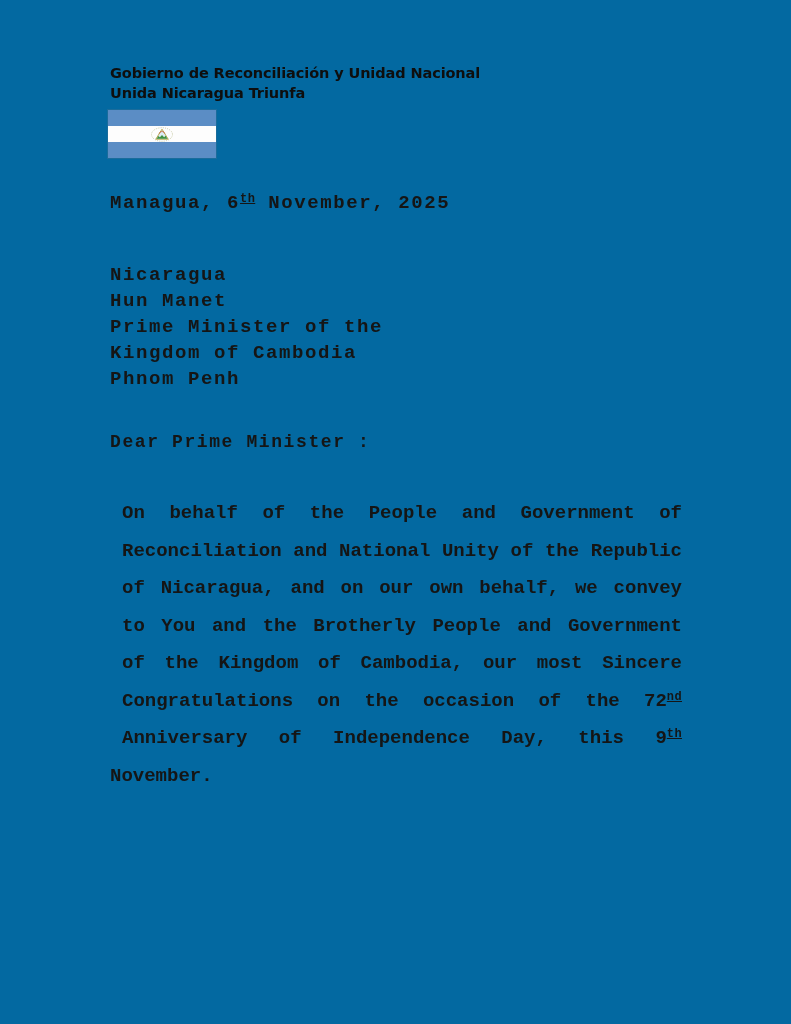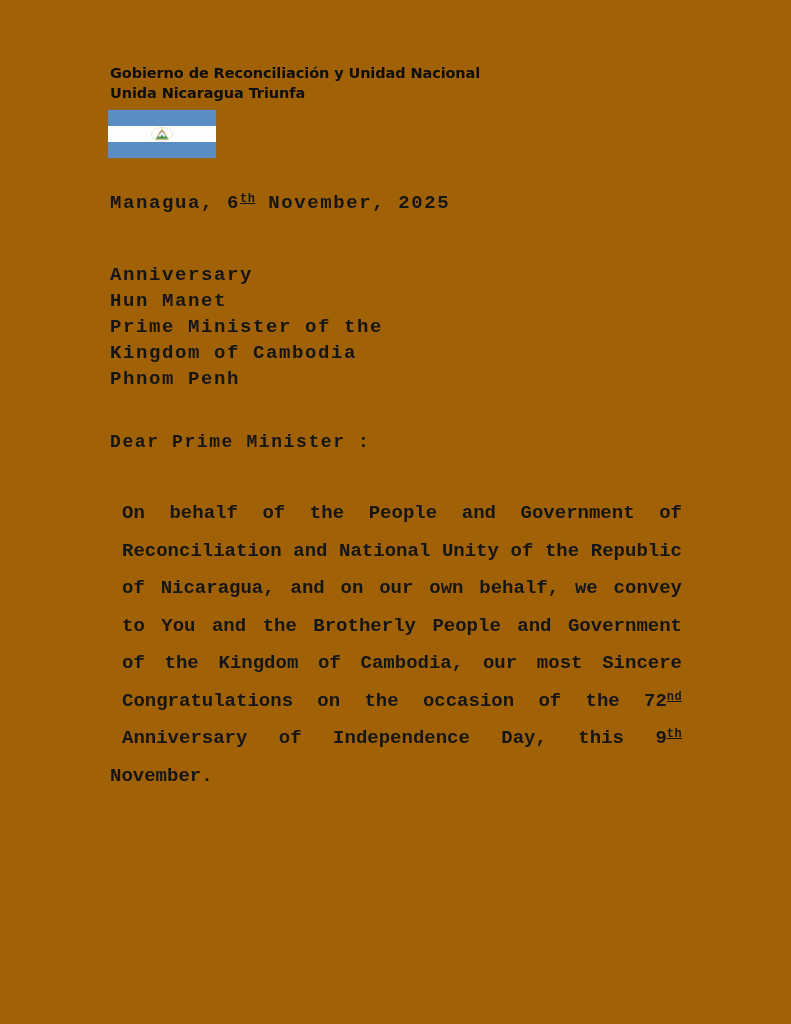--- a/index.html
+++ b/index.html
@@ -1,21 +1,21 @@
 <!DOCTYPE html>
 <html style="--flag-blue: #5b8dc5; --flag-white: #fdfdfd; --flag-emblem-gold: #b3a13e; --flag-emblem-green: #3f9140; --flag-emblem-sky: #dcebf5; --flag-emblem-ring: #9aa05a; --flag-emblem-rainbow: #c25a3a;"><head>
 <meta charset="utf-8">
 <style>
   html, body { margin: 0; padding: 0; background: #ffffff; }
 
   .page {
     position: relative;
     width: 791px;
     height: 1024px;
-    background: #a16207;
+    background: #0369a1;
     overflow: hidden;
   }
 
   
   .letterhead {
     position: absolute;
     left: 110px;
     top: 63px;
     font-family: "DejaVu Sans", "Liberation Sans", sans-serif;
     font-weight: bold;
@@ -127,21 +127,21 @@
           <path d="M10.2,6.6 a2.9,2.9 0 0 1 5.6,0" fill="none" style="stroke:var(--flag-emblem-rainbow,#c25a3a)" stroke-width="0.7"></path>
         </svg>
       </span>
     </div>
     <div class="stripe stripe-blue"></div>
   </div>
 
   <div class="mono date-line"><span>Managua, 6</span><sup class="sup">th</sup><span> November, 2025</span></div>
 
   <div class="mono recipient">
-    <div>Anniversary</div>
+    <div>Nicaragua</div>
     <div>Hun Manet</div>
     <div>Prime Minister of the</div>
     <div>Kingdom of Cambodia</div>
     <div>Phnom Penh</div>
   </div>
 
   <div class="mono salutation">Dear Prime Minister :</div>
 
   <div class="mono body-block">
 

